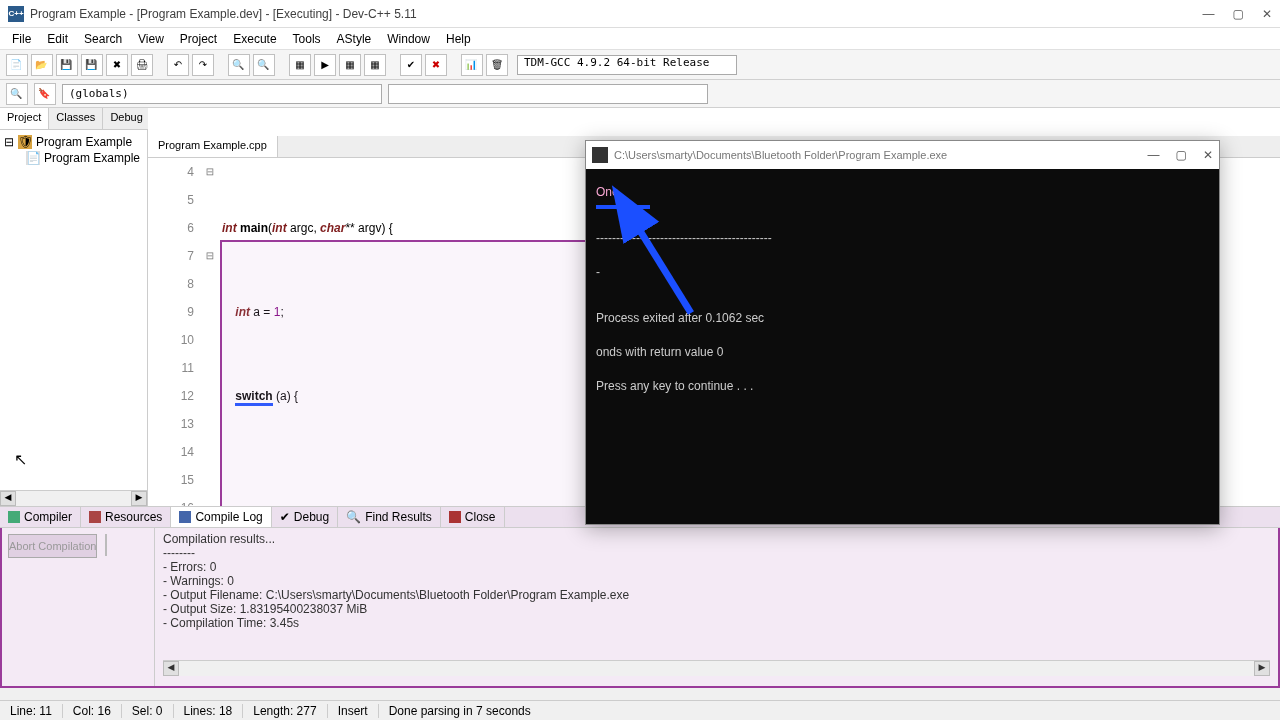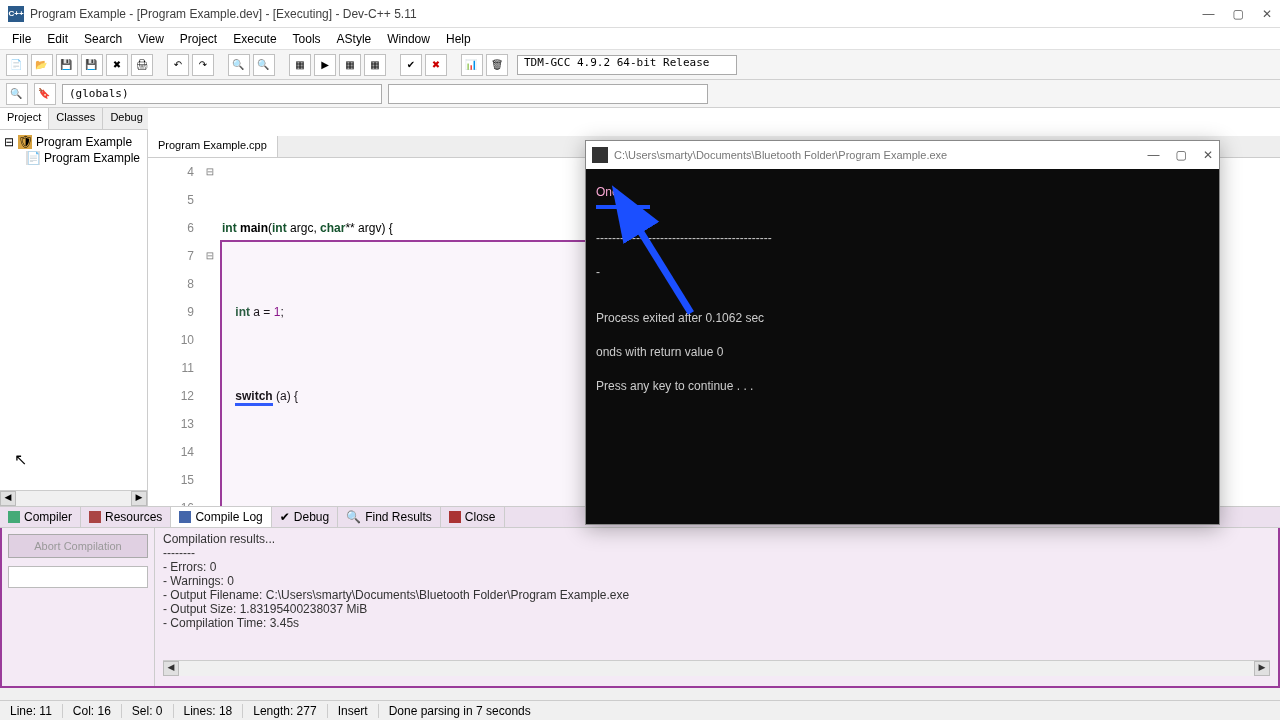--- a/index.html
+++ b/index.html
@@ -41,31 +41,31 @@
 .edtabs .tab { padding:3px 10px; border-right:1px solid #ccc; font-size:11px; background:#fff; }
 .code { flex:1; position:relative; font-family:Consolas,monospace; font-size:20px; line-height:28px; overflow:hidden; }
 .gutter { position:absolute; left:0; top:0; width:54px; text-align:right; color:#888; padding-right:8px; }
 .gutter div { height:28px; }
 .fold { position:absolute; left:54px; top:0; width:16px; }
 .fold div { height:28px; text-align:center; color:#777; font-size:10px; }
 .src { position:absolute; left:74px; top:0; white-space:pre; }
 .src div { height:28px; }
 .hl-line { position:absolute; left:74px; top:196px; width:1200px; height:28px; background:#d7e8f7; z-index:-1; }
 .kw { color:#000; font-weight:bold; }
-.ty { color:#14532d; font-weight:bold; }
+.ty { color:#7f1d1d; font-weight:bold;font-style:italic; }
 .cmt { color:#0066cc; font-style:italic; }
 .num { color:#800080; }
 .highlight-box { position:absolute; left:72px; top:82px; width:510px; height:280px; border:2px solid #9a3b9a; background:rgba(210,170,220,0.12); pointer-events:none; }
 .cursor-img { position:absolute; left:14px; top:450px; font-size:16px; color:#000; }
 
 .bottom-tabs { height:22px; display:flex; border-top:1px solid #ccc; border-bottom:1px solid #ccc; background:#ece0ee; }
 .bottom-tabs .btab { padding:3px 8px; display:flex; align-items:center; gap:4px; border-right:1px solid #ccc; font-size:11px; cursor:pointer; }
 .bottom-tabs .btab .bic { width:12px; height:12px; background:#8b3a3a; }
 .bottom-panel { display:flex; height:160px; background:#f4eaf5; border:2px solid #9a3b9a; border-top:0; }
-.bp-left { width:152px; padding:6px; display:flex; flex-direction:column; gap:8px; }
+.bp-left { width:152px; padding:6px; display:flex; flex-direction:row; gap:8px; }
 .bp-left button { height:24px; background:#e0d0e2; border:1px solid #aaa; font-size:11px; color:#999; }
 .bp-left label { font-size:11px; display:flex; gap:4px; align-items:center; }
 .bp-right { flex:1; padding:4px 8px; font-family:Consolas,monospace; font-size:12px; color:#333; border-left:1px solid #ccc; overflow:hidden; }
 .bp-scroll { height:16px; background:#f0f0f0; border-top:1px solid #ccc; display:flex; }
 
 .statusbar { position:absolute; bottom:0; left:0; right:0; height:20px; background:#f0f0f0; border-top:1px solid #ccc; display:flex; align-items:center; font-size:11px; }
 .statusbar span { padding:0 10px; border-right:1px solid #ccc; }
 
 .console-win { position:absolute; left:585px; top:140px; width:635px; height:385px; background:#fff; border:1px solid #888; box-shadow:0 4px 20px rgba(0,0,0,0.3); display:flex; flex-direction:column; }
 .console-tb { height:28px; background:#fff; display:flex; align-items:center; padding:0 6px; }

